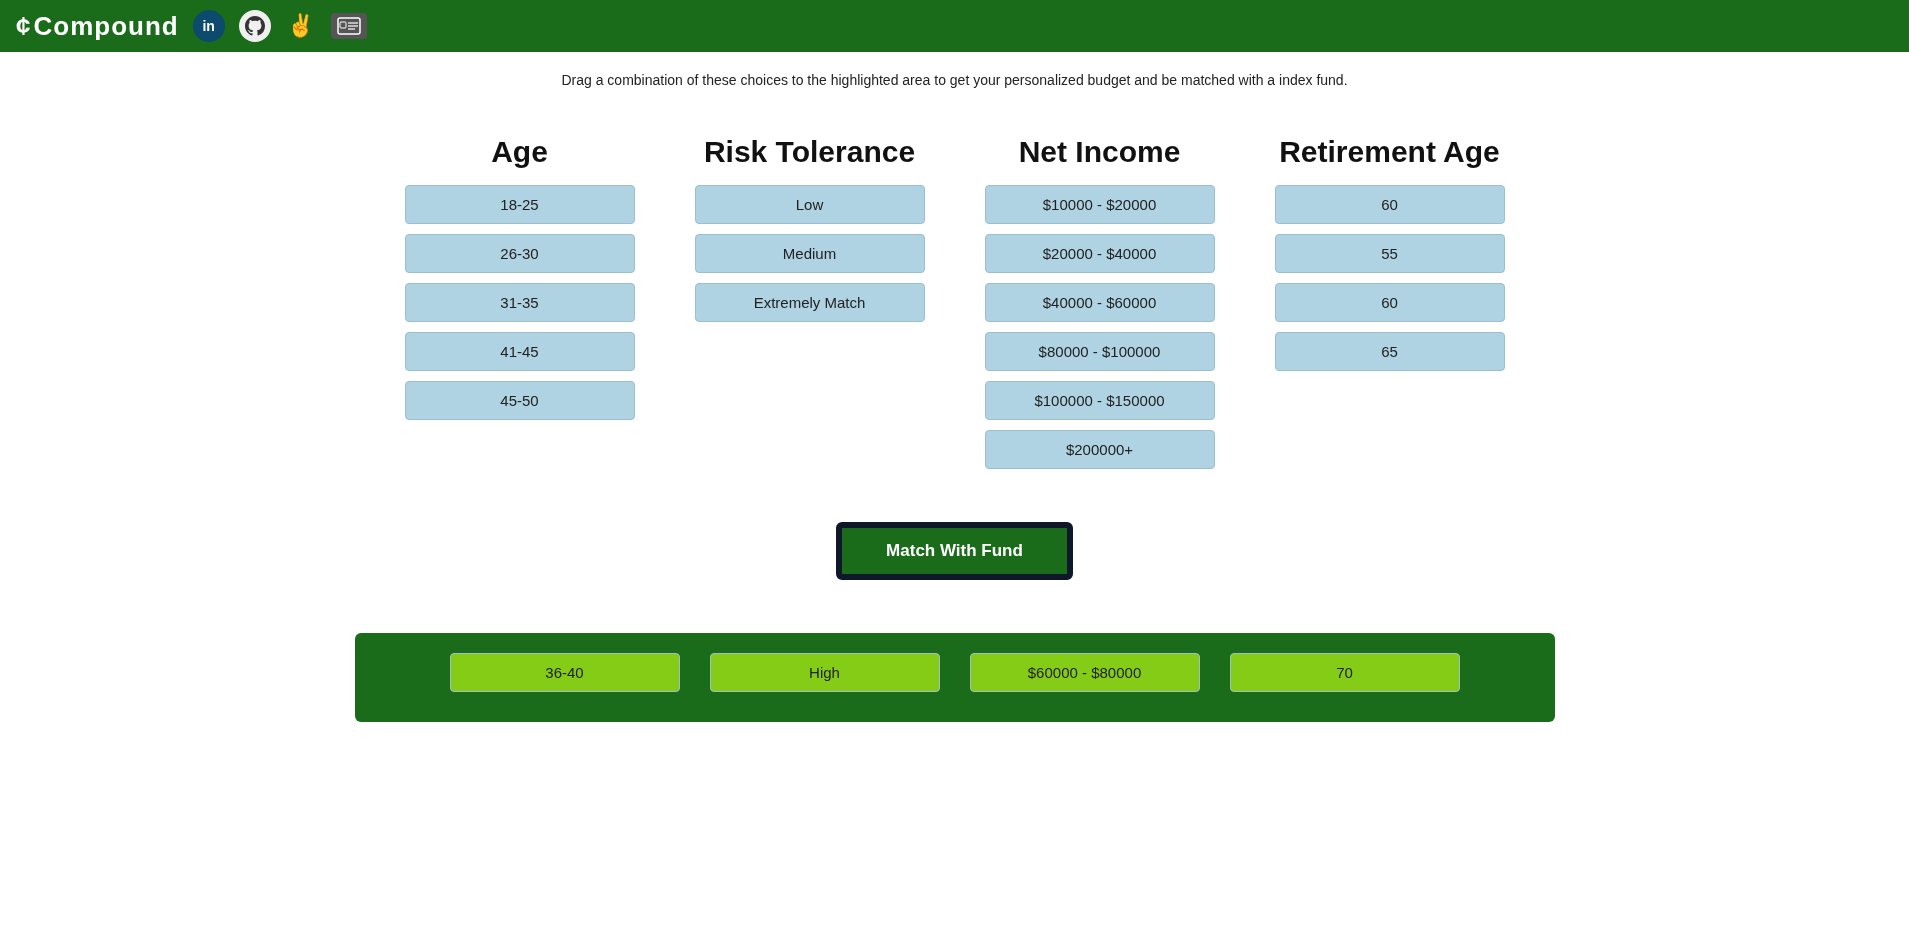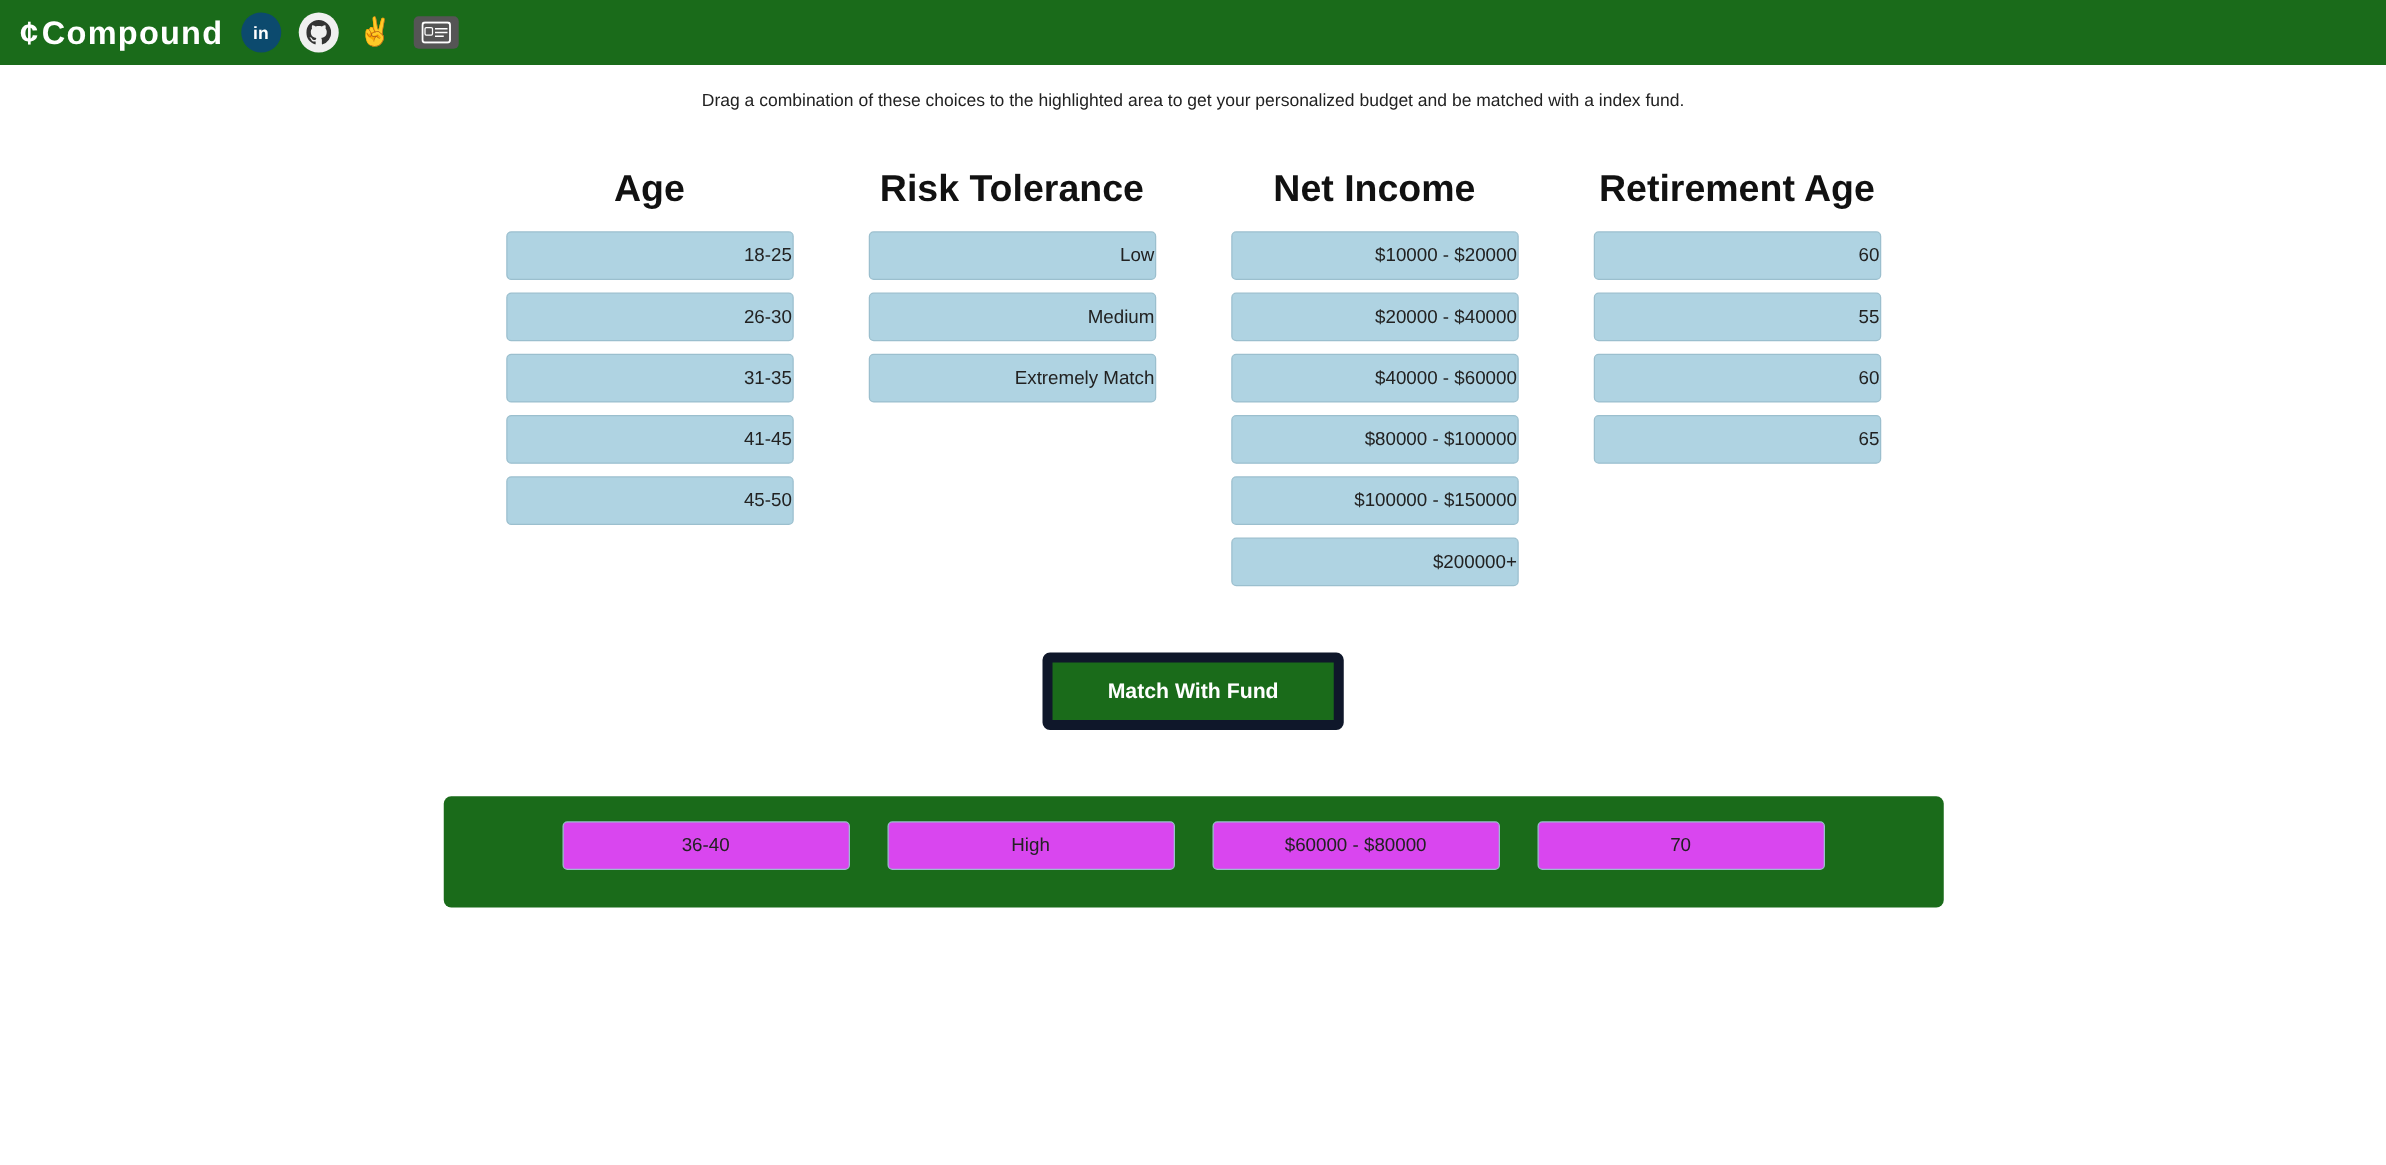--- a/index.html
+++ b/index.html
@@ -112,21 +112,21 @@
       margin-bottom: 16px;
       text-align: center;
     }
 
     .option-card {
       background: #afd3e2;
       border: 1px solid #9bbfce;
       border-radius: 4px;
       padding: 10px 0;
       width: 100%;
-      text-align: right;
+      text-align: center;
       font-size: 15px;
       color: #222;
       margin-bottom: 10px;
       cursor: grab;
       user-select: none;
     }
 
     
     #drop-zone-container {
       width: 100%;
@@ -149,21 +149,21 @@
 
     #dropped-cards-row {
       display: flex;
       flex-direction: row;
       gap: 30px;
       width: 100%;
       justify-content: center;
     }
 
     .dropped-card {
-      background: #d946ef;
+      background: #84cc16;
       border: 1px solid #9bbfce;
       border-radius: 4px;
       padding: 10px 0;
       width: 230px;
       text-align: center;
       font-size: 15px;
       color: #222;
     }
 
     
@@ -173,21 +173,21 @@
       margin-top: 20px;
       margin-bottom: 0px;
     }
 
     #match-with-fund-btn {
       background: #1a6b1a;
       color: white;
       font-size: 17px;
       font-weight: bold;
       padding: 13px 44px;
-      border: 8px solid #0f172a;
+      border: 6px solid #0f172a;
       border-radius: 6px;
       cursor: pointer;
     }
   </style>
 </head>
 <body>
 
 <nav id="navbar">
   <div id="navbar-logo">
     <span style="color:#fff; font-size:26px; margin-right:2px;">¢</span>

